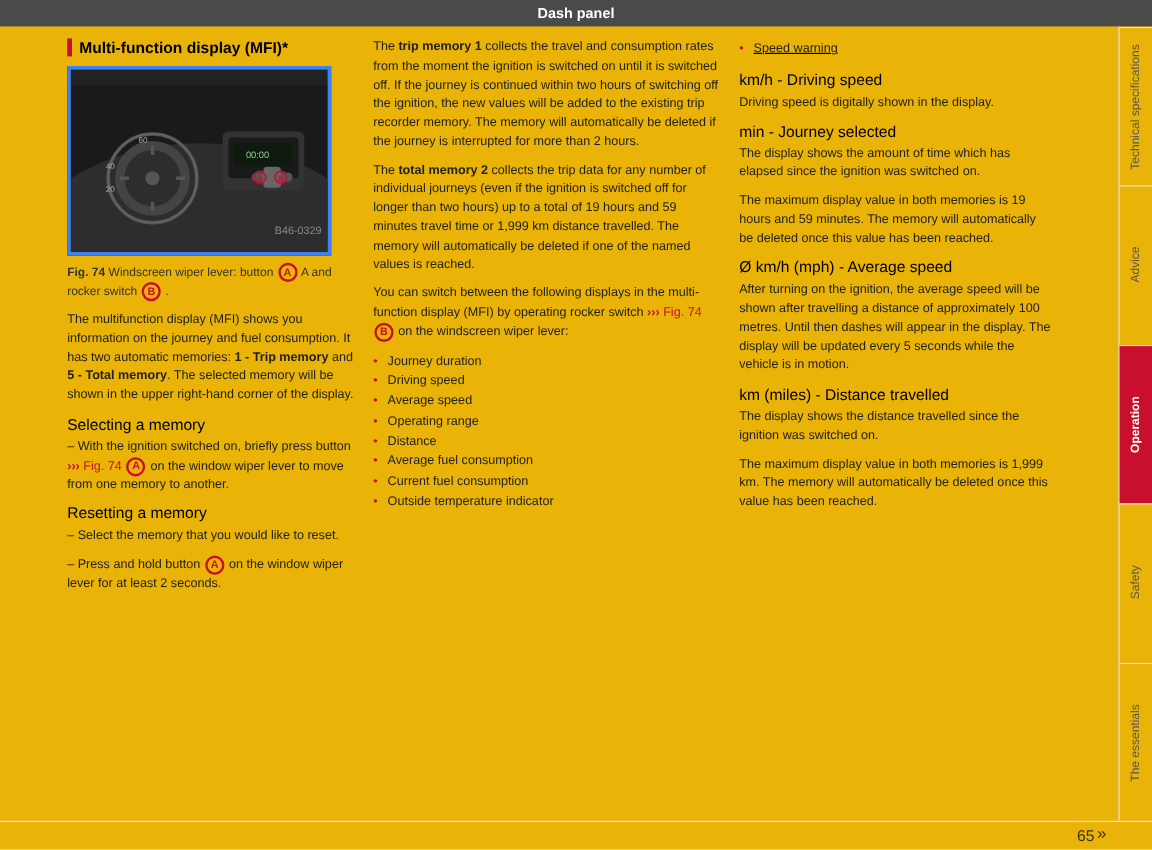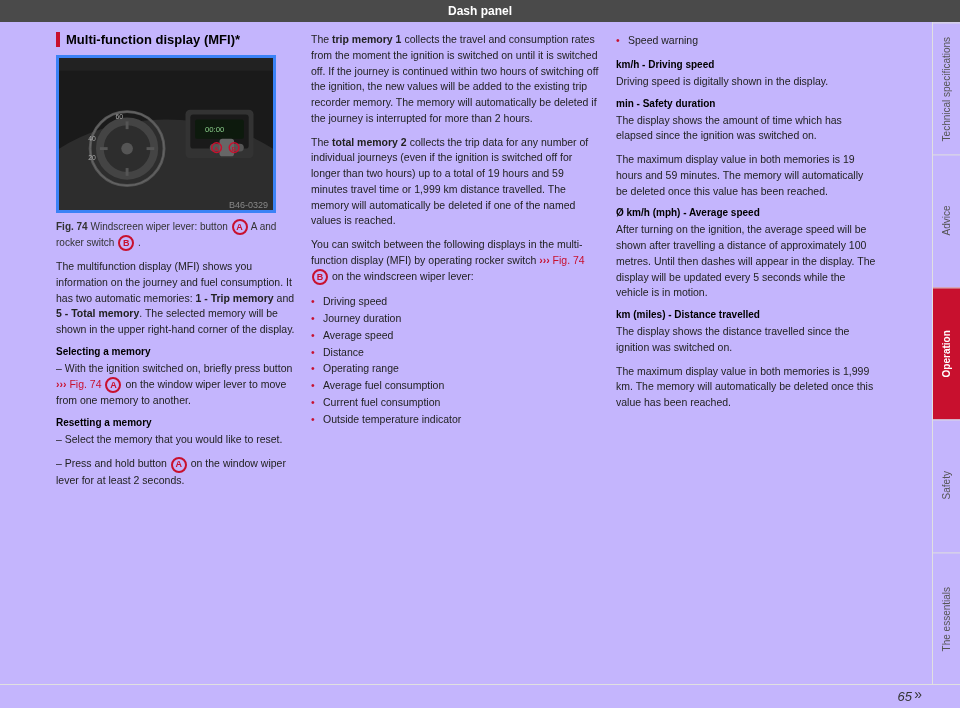--- a/index.html
+++ b/index.html
@@ -7,21 +7,21 @@
       width: 960px;
       height: 708px;
       font-family: Arial, sans-serif;
       font-size: 11px;
       background: #f0f0f0;
       overflow: hidden;
     }
     .page-wrapper {
       width: 960px;
       height: 708px;
-      background: #c4b5fd;
+      background: #eab308;
       display: flex;
       flex-direction: column;
     }
     .top-bar {
       background: #4a4a4a;
       color: #fff;
       text-align: center;
       padding: 4px 0;
       font-size: 12px;
       font-weight: bold;
@@ -118,22 +118,22 @@
     .body-text {
       font-size: 10.5px;
       line-height: 1.5;
       color: #222;
       margin-bottom: 8px;
     }
     .body-text b {
       font-weight: bold;
     }
     .subheading {
-      font-weight: bold;
-      font-size: 10px;
+      font-weight: normal;
+      font-size: 13px;
       margin-bottom: 4px;
       margin-top: 6px;
     }
     .bullet-list {
       list-style: none;
       padding: 0;
       margin-bottom: 8px;
     }
     .bullet-list li {
       padding-left: 12px;
@@ -156,21 +156,21 @@
       display: flex;
       justify-content: flex-end;
       align-items: center;
       padding: 4px 40px 4px 15px;
       border-top: 1px solid #e0e0e0;
     }
     .image-ref {
       font-size: 9px;
       color: #888;
       position: absolute;
-      bottom: 0;
+      bottom: 13px;
       right: 5px;
     }
   </style>
 </head>
 <body>
 
 <div class="page-wrapper">
 
   <div class="top-bar">
     <span>Dash panel</span>
@@ -265,41 +265,41 @@
         <div class="body-text">
           <span>You can switch between the following displays in the multi-function display (MFI) by operating rocker switch</span>
           <span class="arrow-ref"> ›››</span>
           <span style="color:#c8102e;">Fig. 74</span>
           <span class="circle-label">B</span>
           <span> on the windscreen wiper lever:</span>
         </div>
 
 
         <ul class="bullet-list">
+          <li>Journey duration</li>
           <li>Driving speed</li>
-          <li>Journey duration</li>
           <li>Average speed</li>
+          <li>Operating range</li>
           <li>Distance</li>
-          <li>Operating range</li>
           <li>Average fuel consumption</li>
           <li>Current fuel consumption</li>
           <li>Outside temperature indicator</li>
         </ul>
       </div>
 
       <div class="right-col">
 
-        <ul class="bullet-list" style="margin-bottom:10px;">
+        <ul class="bullet-list" style="margin-bottom:10px;text-decoration:underline;">
           <li>Speed warning</li>
         </ul>
 
         <div class="subheading">km/h - Driving speed</div>
         <div class="body-text">Driving speed is digitally shown in the display.</div>
 
-        <div class="subheading">min - Safety duration</div>
+        <div class="subheading">min - Journey selected</div>
         <div class="body-text">The display shows the amount of time which has elapsed since the ignition was switched on.</div>
         <div class="body-text">The maximum display value in both memories is 19 hours and 59 minutes. The memory will automatically be deleted once this value has been reached.</div>
 
         <div class="subheading">Ø km/h (mph) - Average speed</div>
         <div class="body-text">After turning on the ignition, the average speed will be shown after travelling a distance of approximately 100 metres. Until then dashes will appear in the display. The display will be updated every 5 seconds while the vehicle is in motion.</div>
 
         <div class="subheading">km (miles) - Distance travelled</div>
         <div class="body-text">The display shows the distance travelled since the ignition was switched on.</div>
         <div class="body-text">The maximum display value in both memories is 1,999 km. The memory will automatically be deleted once this value has been reached.</div>
       </div>
@@ -319,15 +319,15 @@
         <span>Safety</span>
       </div>
       <div class="sidebar-tab">
         <span>The essentials</span>
       </div>
     </div>
   </div>
 
   <div class="page-footer" style="position:relative;">
     <span style="position:absolute; bottom:6px; right:38px; font-size:14px; color:#333;">»</span>
-    <span style="font-size:13px; color:#333; margin-right:8px;font-style:italic;">65</span>
+    <span style="font-size:13px; color:#333; margin-right:8px;">65</span>
   </div>
 </div>
 
 </body></html>

